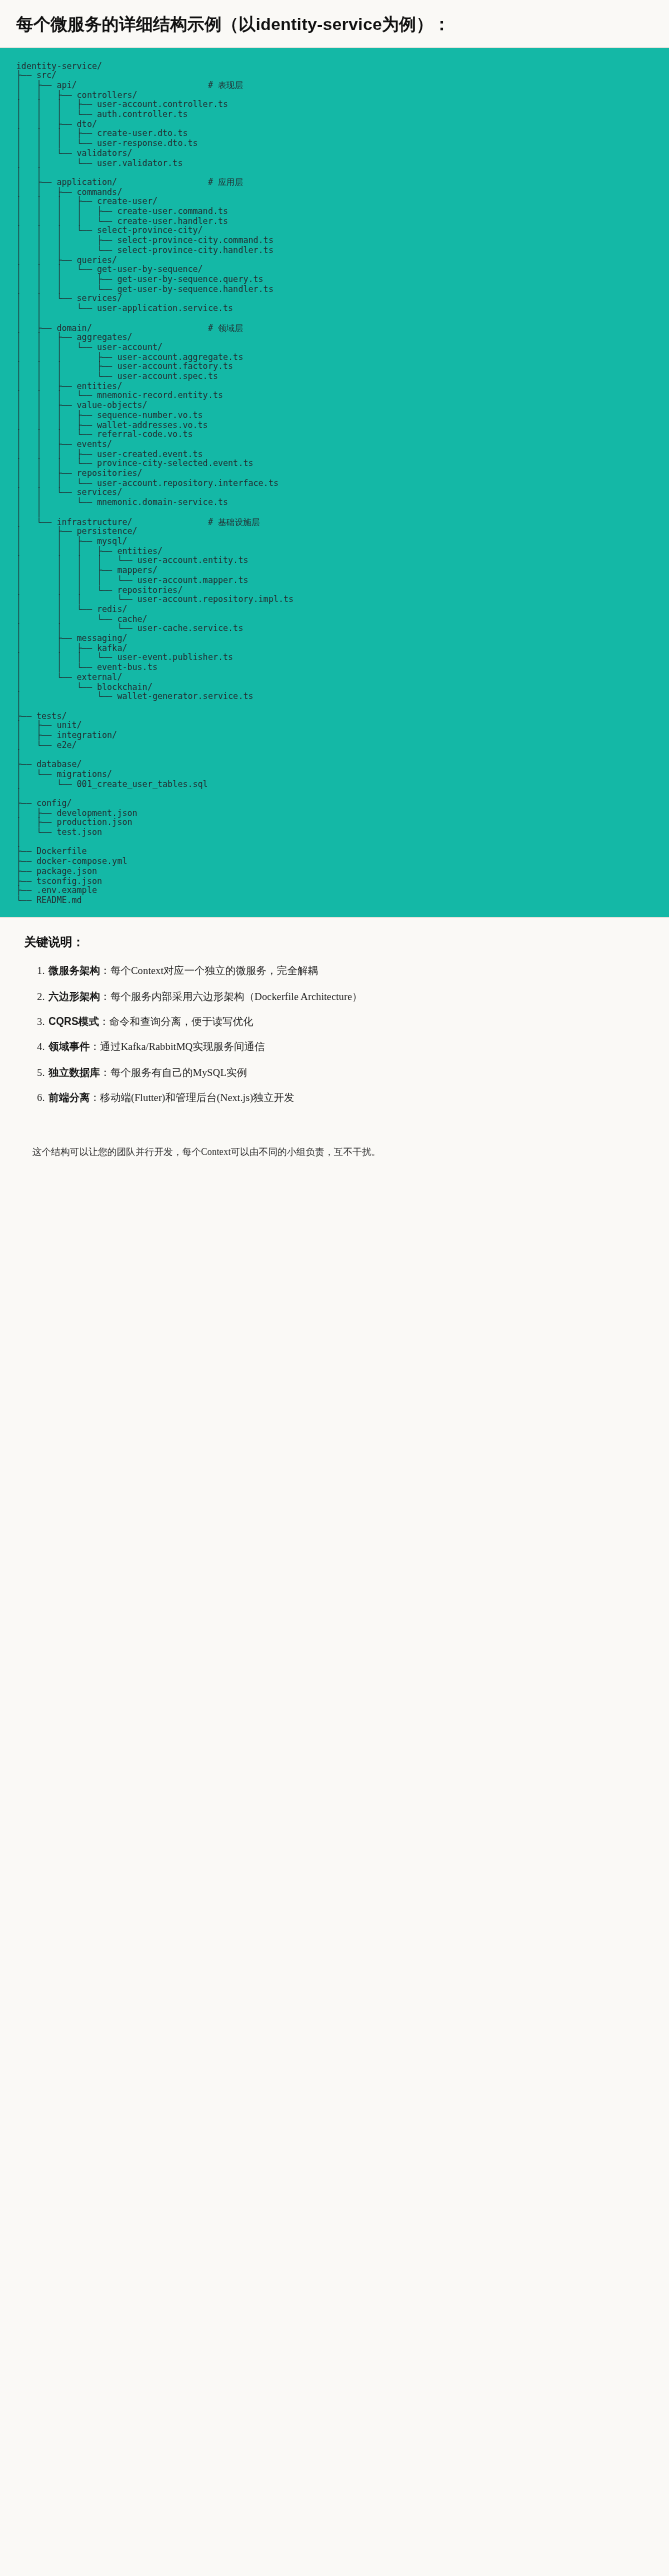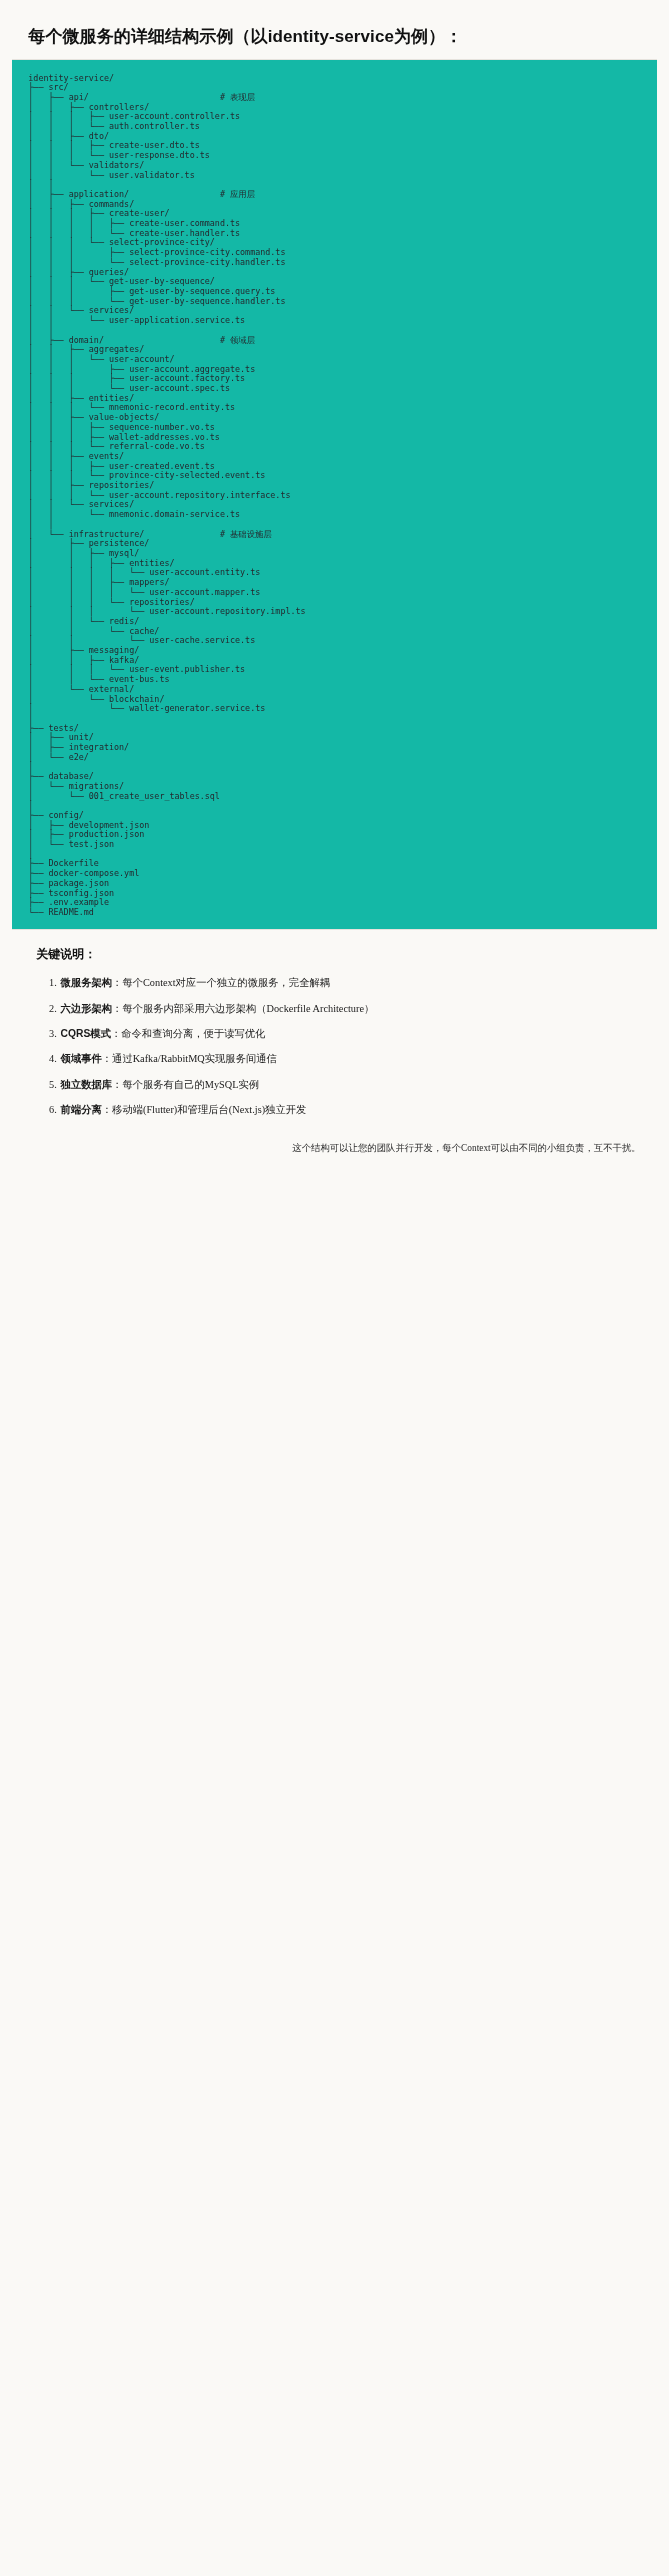--- a/index.html
+++ b/index.html
@@ -6,21 +6,21 @@
   body{
     width:669px;
     background:#faf9f6;
     font-family:"Liberation Serif",serif;
     color:#1a1a1a;
     -webkit-font-smoothing:antialiased;
   }
   .page{
     width:669px;
     box-sizing:border-box;
-    padding:12px;
+    padding:0;
   }
 
   
   .doc-title{
     font-family:"Liberation Sans",sans-serif;
     font-weight:bold;
     font-size:17px;
     line-height:1.35;
     color:#111111;
     padding:13.8px 16.3px 10px 16.3px;
@@ -76,22 +76,21 @@
     font-weight:bold;
   }
   ol.keys li .rest{
     font-family:"Liberation Serif",serif;
   }
   .closing{
     padding:7.5px 16.3px 16.3px 16.3px;
     font-size:9.4px;
     line-height:1.6;
     color:#2b2b2b;
-    margin:0;
-    text-align:right;
+    margin:16px;
   }
 </style>
 </head>
 <body>
 
 <div class="page">
 
   <h1 class="doc-title">每个微服务的详细结构示例（以identity-service为例）：</h1>
 
   <div class="codeblock">

